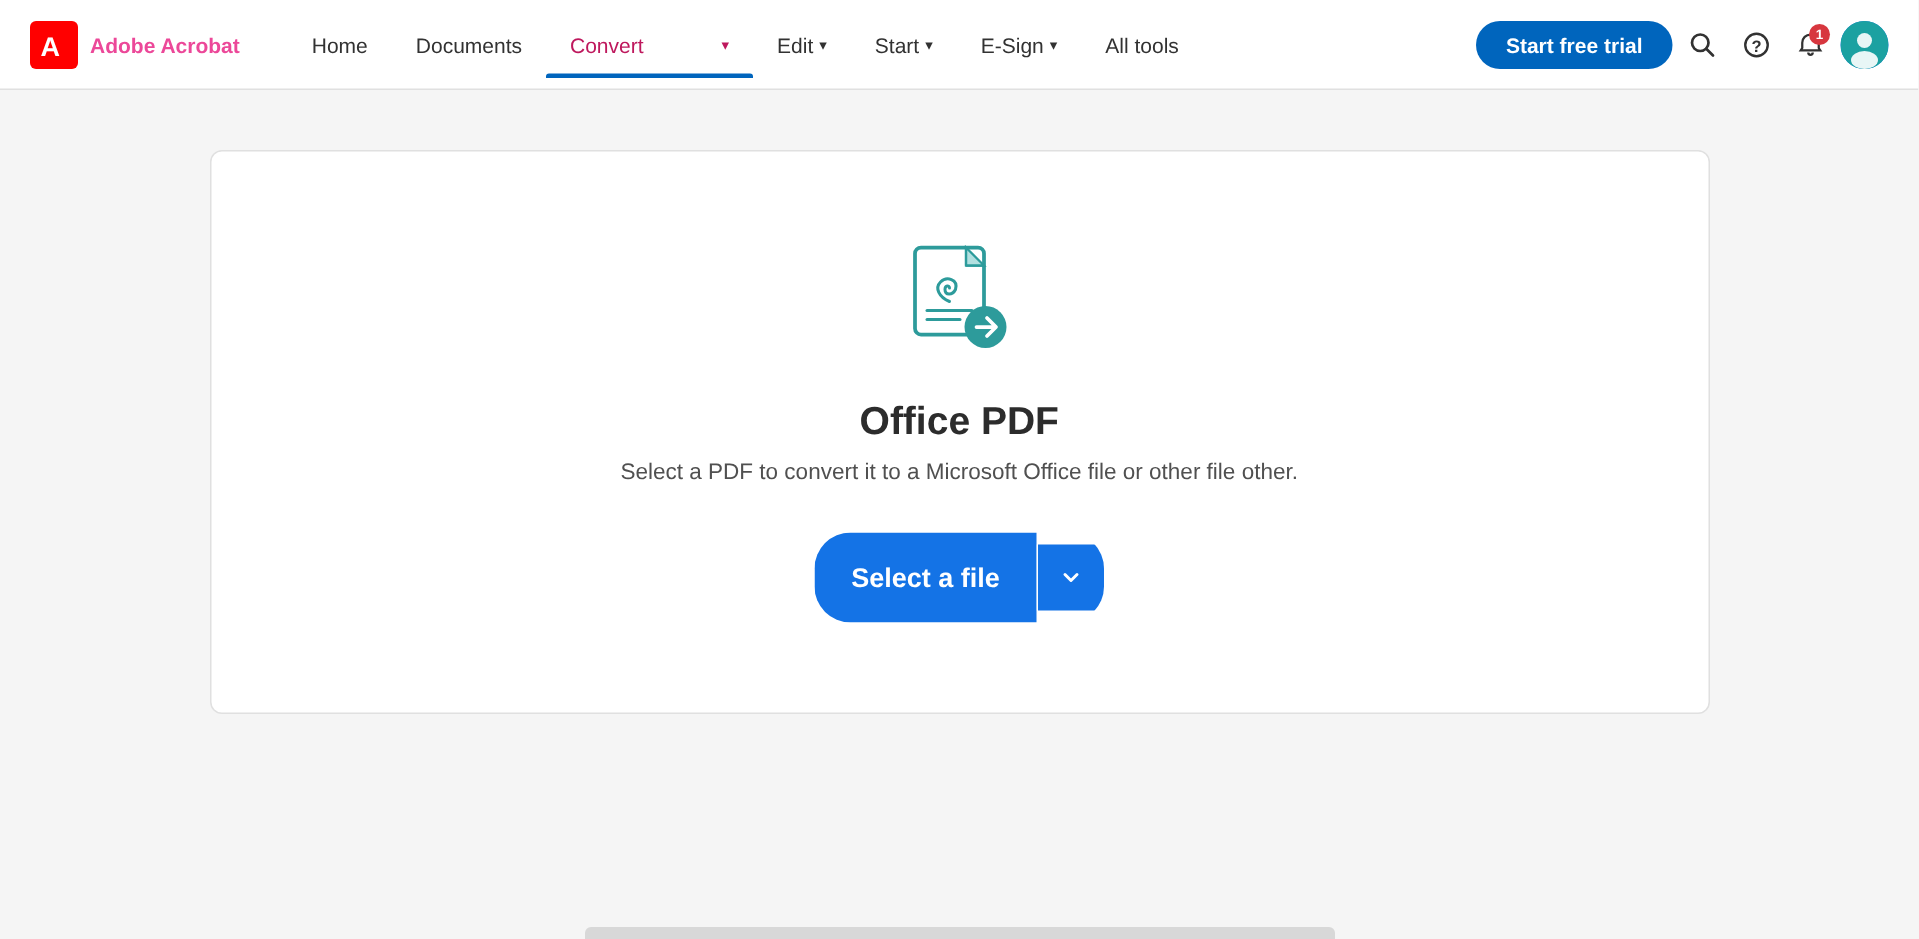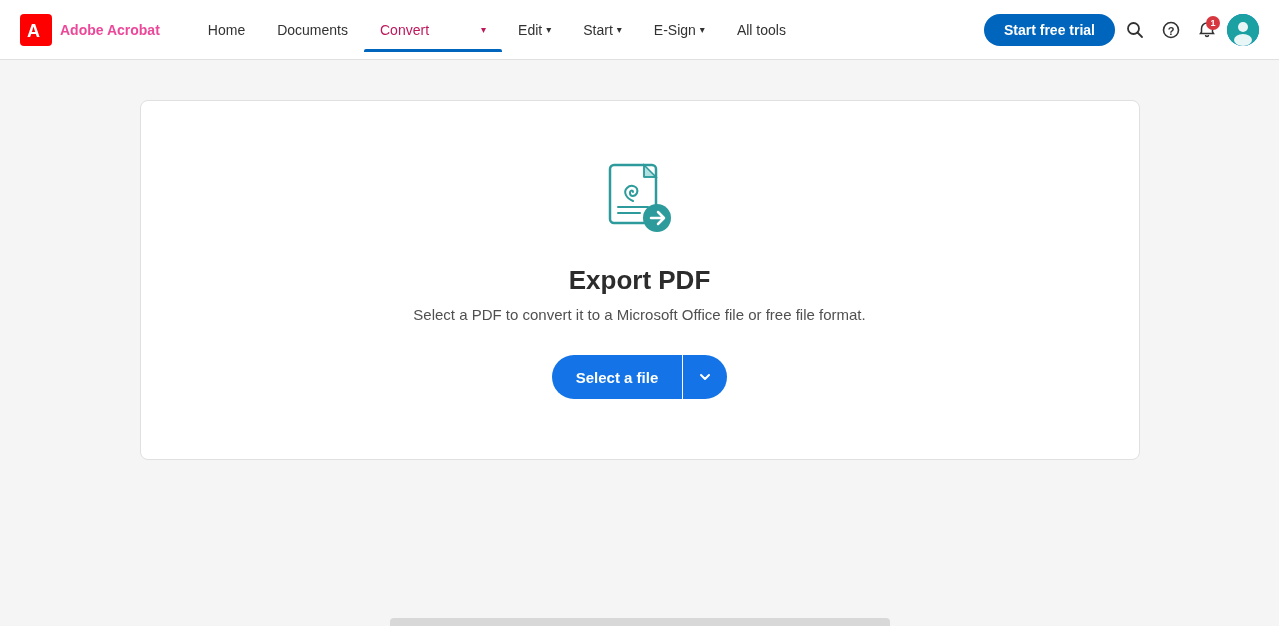--- a/index.html
+++ b/index.html
@@ -164,24 +164,24 @@
       margin-top: 32px;
       border-radius: 24px;
       overflow: hidden;
       border: none;
     }
     .select-file-btn {
       background: #1473e6;
       color: #fff;
       border: none;
       padding: 12px 24px;
-      font-size: 15px;
+      font-size: 18px;
       font-weight: 600;
       cursor: pointer;
-      height: 44px;
+      height: 60px;
     }
     .select-file-divider {
       width: 1px;
       height: 44px;
       background: rgba(255,255,255,0.4);
     }
     .select-file-dropdown {
       background: #1473e6;
       color: #fff;
       border: none;
@@ -304,22 +304,22 @@
 
         <line x1="18" y1="46" x2="48" y2="46" stroke="#2d9b9b" stroke-width="2" stroke-linecap="round"></line>
         <line x1="18" y1="52" x2="40" y2="52" stroke="#2d9b9b" stroke-width="2" stroke-linecap="round"></line>
 
         <circle cx="57" cy="57" r="14" fill="#2d9b9b"></circle>
 
         <path d="M51 57 L63 57 M58 51 L64 57 L58 63" stroke="white" stroke-width="2.5" stroke-linecap="round" stroke-linejoin="round"></path>
       </svg>
     </div>
 
-    <h1 class="export-title">Export PDF</h1>
-    <p class="export-desc">Select a PDF to convert it to a Microsoft Office file or free file format.</p>
+    <h1 class="export-title">Office PDF</h1>
+    <p class="export-desc">Select a PDF to convert it to a Microsoft Office file or other file other.</p>
 
     <div class="select-file-group">
       <button class="select-file-btn">Select a file</button>
       <div class="select-file-divider"></div>
       <button class="select-file-dropdown">
         <svg width="16" height="16" viewBox="0 0 16 16" fill="none">
           <path d="M4 6 L8 10 L12 6" stroke="white" stroke-width="2" stroke-linecap="round" stroke-linejoin="round"></path>
         </svg>
       </button>
     </div>

